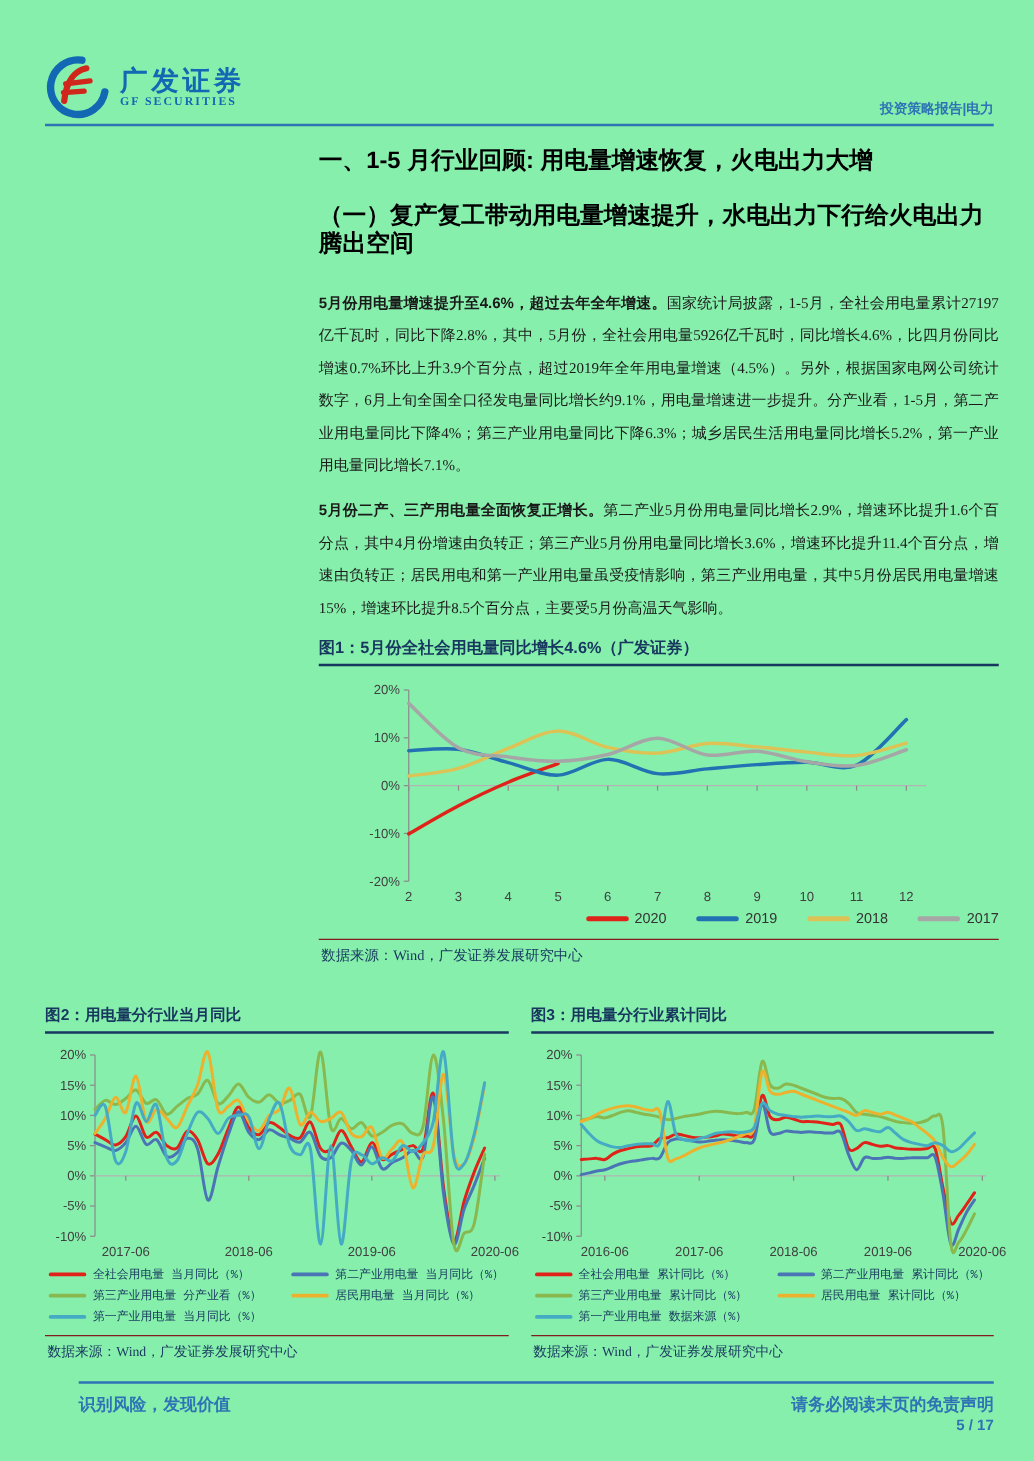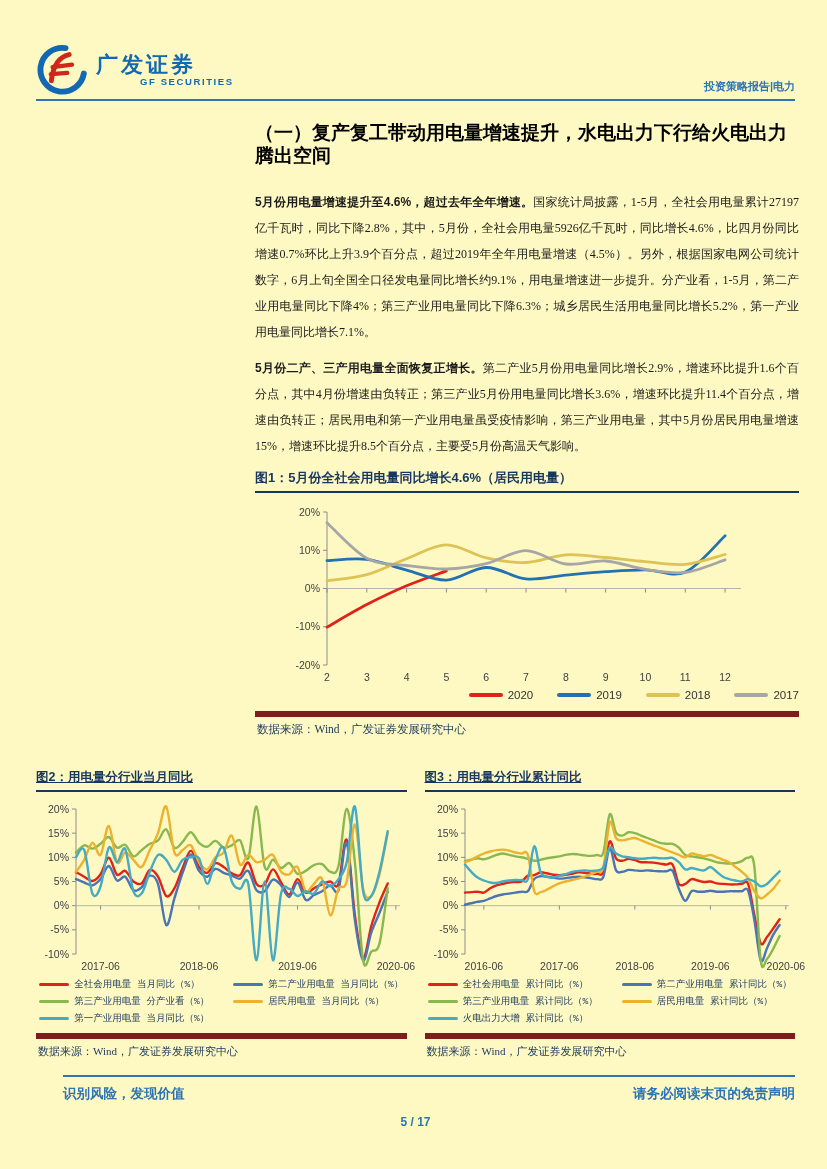--- a/index.html
+++ b/index.html
@@ -1,23 +1,23 @@
 <!DOCTYPE html>
 <html><head>
 <meta charset="utf-8">
 <style>
   html,body{margin:0;padding:0;background:#fff;}
-  .page{position:relative;width:827px;height:1169px;background:#fef9c3;overflow:hidden;
+  .page{position:relative;width:827px;height:1169px;background:#86efac;overflow:hidden;
         font-family:"Liberation Serif","DejaVu Serif",serif;color:#1a1a1a;box-sizing:border-box;
         padding:44px 32px 16px 36px;}
   
   header{display:flex;justify-content:space-between;align-items:flex-end;}
   .logo{display:flex;align-items:center;gap:8px;}
   .logo-cn{font-family:"Liberation Sans","DejaVu Sans",sans-serif;font-weight:bold;font-size:22px;color:#1268b3;letter-spacing:3px;line-height:1.05;}
-  .logo-en{font-family:Liberation Sans, sans-serif;font-weight:bold;font-size:9.5px;color:#1268b3;letter-spacing:1.6px;margin-left:44px;}
+  .logo-en{font-family:Liberation Serif, serif;font-weight:bold;font-size:9.5px;color:#1268b3;letter-spacing:1.6px;}
   .header-right{font-family:"Liberation Sans","DejaVu Sans",sans-serif;font-weight:bold;font-size:11px;color:#2e74b5;padding-bottom:2px;}
   .header-rule{border-bottom:2px solid #2e74b5;margin-top:3px;}
   
   h1{font-family:"Liberation Sans","DejaVu Sans",sans-serif;font-size:19px;font-weight:bold;color:#000;
      margin:14px 0 0 219px;width:544px;}
   h2{font-family:"Liberation Sans","DejaVu Sans",sans-serif;font-size:19px;font-weight:bold;color:#000;
      margin:20px 0 22px 219px;width:544px;line-height:23px;}
   p.body{margin:0 0 10px 219px;width:544px;font-size:12px;line-height:26px;text-align:justify;}
   p.body b{font-family:"Liberation Sans","DejaVu Sans",sans-serif;}
   
@@ -26,34 +26,34 @@
   .fig1{margin:8px 0 0 219px;width:544px;}
   .fig1 .fig-title{font-size:13px;}
   .chart{line-height:0;}
   .chart svg{overflow:visible;}
   svg text{font-family:"Liberation Sans","DejaVu Sans",sans-serif;}
   .fig1 .chart{padding:12px 0 0 26px;}
   .legend-row{display:flex;justify-content:flex-end;gap:24px;margin:4px 0 10px;}
   .lg-item{display:inline-flex;align-items:center;gap:5px;}
   .legend-row .lg-label{font-size:11.5px;color:#333;font-family:"Liberation Sans","DejaVu Sans",sans-serif;}
   .legend-row .lg-swatch{width:34px;height:3.5px;border-radius:2px;display:inline-block;}
-  .source{border-top:6px solid #7f1d1d;color:#17375e;font-size:11.5px;padding:5px 0 4px 2px;}
+  .source{border-top:1px solid #7f1d1d;color:#17375e;font-size:11.5px;padding:5px 0 4px 2px;}
   
   .figrow{display:flex;gap:18px;margin-top:28px;}
   .figrow section{flex:1;min-width:0;}
-  .figrow .fig-title{font-size:12.5px;text-decoration:underline;}
+  .figrow .fig-title{font-size:12.5px;}
   .figrow .chart{padding-top:10px;}
   .legend-grid{display:grid;grid-template-columns:auto auto;column-gap:24px;row-gap:4px;justify-content:center;margin:4px 0 8px;font-family:Liberation Mono, monospace;}
   .legend-grid .lg-label{font-size:9.5px;color:#17375e;}
   .legend-grid .lg-swatch{width:30px;height:3.5px;border-radius:2px;display:inline-block;}
   .figrow .source{font-size:11px;}
   
   footer{margin-top:12px;border-top:2px solid #2e74b5;display:flex;justify-content:space-between;padding-top:8px;
      font-family:"Liberation Sans","DejaVu Sans",sans-serif;font-weight:bold;font-size:13.5px;color:#2e74b5;margin-left:27px;}
-  .page-num{text-align:center;font-family:"Liberation Sans","DejaVu Sans",sans-serif;font-weight:bold;font-size:12px;color:#2e74b5;margin-top:12px;}
+  .page-num{text-align:right;font-family:"Liberation Sans","DejaVu Sans",sans-serif;font-weight:bold;font-size:12px;color:#2e74b5;margin-top:0;}
 </style>
 </head>
 <body>
 
 <div class="page">
 
   <header>
     <div class="logo">
       <svg width="52" height="52" viewBox="0 0 44 44">
         <path d="M25 3.5 A18.5 18.5 0 1 0 40.5 25" fill="none" stroke="#1268b3" stroke-width="5" stroke-linecap="round"></path>
@@ -63,27 +63,28 @@
       </svg>
       <div class="logo-text">
         <div class="logo-cn">广发证券</div>
         <div class="logo-en">GF SECURITIES</div>
       </div>
     </div>
     <div class="header-right">投资策略报告|电力</div>
   </header>
   <div class="header-rule"></div>
 
+  <h1>一、1-5 月行业回顾: 用电量增速恢复，火电出力大增</h1>
   <h2>（一）复产复工带动用电量增速提升，水电出力下行给火电出力腾出空间</h2>
 
   <p class="body"><b>5月份用电量增速提升至4.6%，超过去年全年增速。</b><span>国家统计局披露，1-5月，全社会用电量累计27197亿千瓦时，同比下降2.8%，其中，5月份，全社会用电量5926亿千瓦时，同比增长4.6%，比四月份同比增速0.7%环比上升3.9个百分点，超过2019年全年用电量增速（4.5%）。另外，根据国家电网公司统计数字，6月上旬全国全口径发电量同比增长约9.1%，用电量增速进一步提升。分产业看，1-5月，第二产业用电量同比下降4%；第三产业用电量同比下降6.3%；城乡居民生活用电量同比增长5.2%，第一产业用电量同比增长7.1%。</span></p>
   <p class="body"><b>5月份二产、三产用电量全面恢复正增长。</b><span>第二产业5月份用电量同比增长2.9%，增速环比提升1.6个百分点，其中4月份增速由负转正；第三产业5月份用电量同比增长3.6%，增速环比提升11.4个百分点，增速由负转正；居民用电和第一产业用电量虽受疫情影响，第三产业用电量，其中5月份居民用电量增速15%，增速环比提升8.5个百分点，主要受5月份高温天气影响。</span></p>
 
   <section class="fig fig1">
-    <div class="fig-title">图1：5月份全社会用电量同比增长4.6%（居民用电量）</div>
+    <div class="fig-title">图1：5月份全社会用电量同比增长4.6%（广发证券）</div>
     <div class="chart" id="chart1"><svg width="470" height="180">
           <line x1="46" y1="7" x2="46" y2="160" stroke="#8c8c8c" stroke-width="1"></line>
           <line x1="42" y1="7" x2="46" y2="7" stroke="#8c8c8c" stroke-width="1"></line>
           <text x="39" y="10.5" text-anchor="end" font-size="10.5" fill="#404040">20%</text>
           <line x1="42" y1="45.25" x2="46" y2="45.25" stroke="#8c8c8c" stroke-width="1"></line>
           <text x="39" y="48.75" text-anchor="end" font-size="10.5" fill="#404040">10%</text>
           <line x1="42" y1="83.5" x2="46" y2="83.5" stroke="#8c8c8c" stroke-width="1"></line>
           <text x="39" y="87" text-anchor="end" font-size="10.5" fill="#404040">0%</text>
           <line x1="42" y1="121.75" x2="46" y2="121.75" stroke="#8c8c8c" stroke-width="1"></line>
           <text x="39" y="125.25" text-anchor="end" font-size="10.5" fill="#404040">-10%</text>
@@ -243,21 +244,21 @@
           <span class="lg-item">
             <span class="lg-swatch" style="background: rgb(136, 184, 78);"></span>
             <span class="lg-label">第三产业用电量 累计同比（%）</span>
           </span>
           <span class="lg-item">
             <span class="lg-swatch" style="background: rgb(236, 178, 46);"></span>
             <span class="lg-label">居民用电量 累计同比（%）</span>
           </span>
           <span class="lg-item">
             <span class="lg-swatch" style="background: rgb(69, 170, 196);"></span>
-            <span class="lg-label">火电出力大增 累计同比（%）</span>
+            <span class="lg-label">第一产业用电量 数据来源（%）</span>
           </span>
         </div>
       <div class="source">数据来源：Wind，广发证券发展研究中心</div>
     </section>
   </div>
 
   <footer>
     <span>识别风险，发现价值</span>
     <span>请务必阅读末页的免责声明</span>
   </footer>

